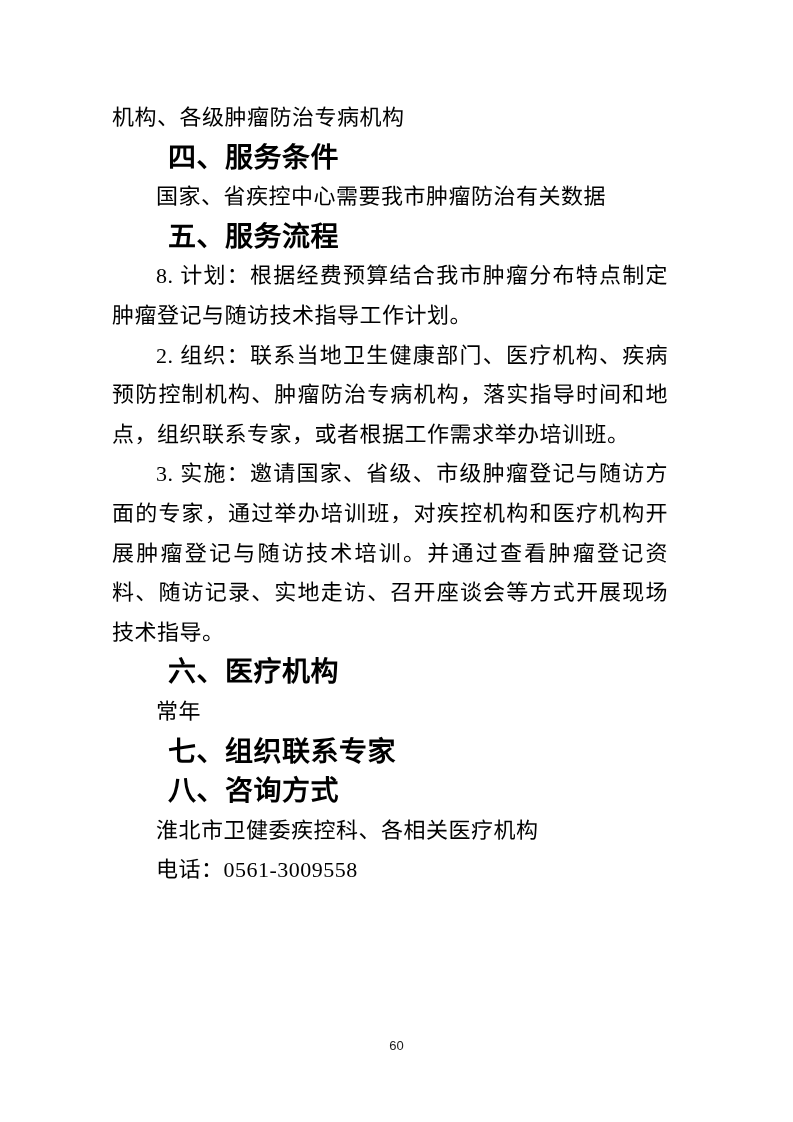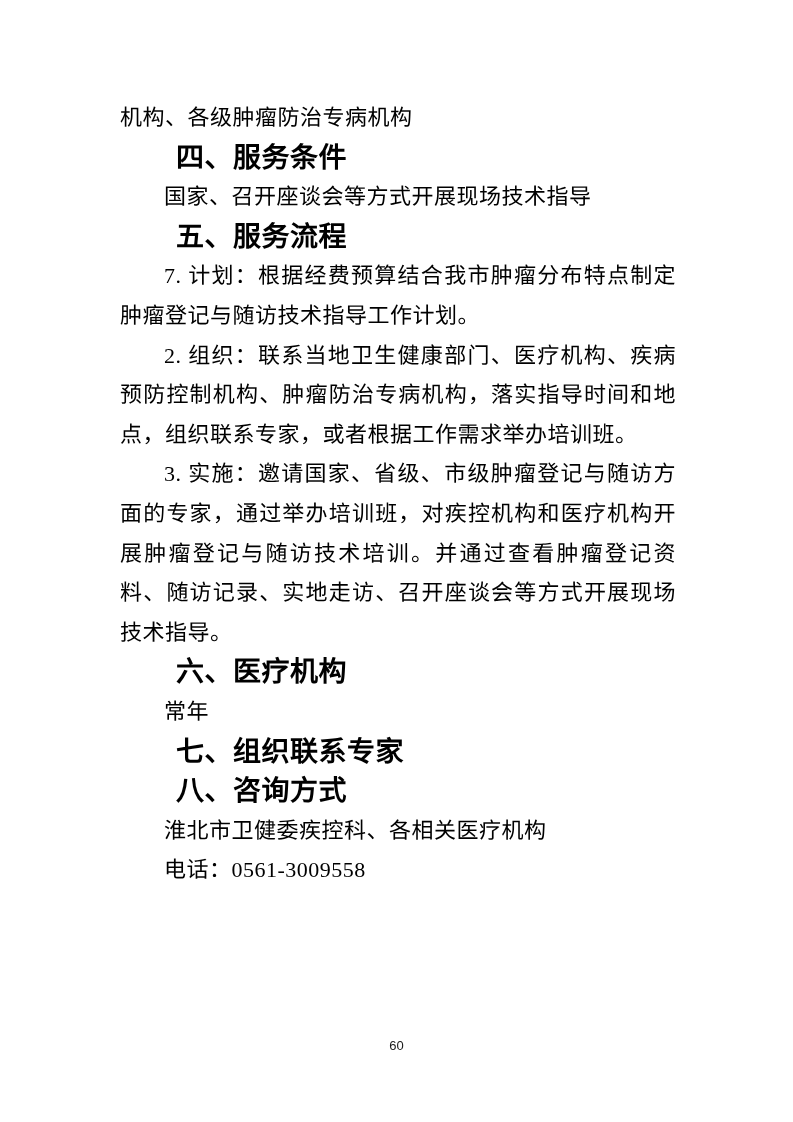--- a/index.html
+++ b/index.html
@@ -11,21 +11,21 @@
     position: relative;
     width: 793px;
     height: 1122px;
     background: #ffffff;
     overflow: hidden;
     font-family: "Liberation Serif", "DejaVu Serif", serif;
     color: #000000;
   }
   .content {
     position: absolute;
-    left: 120px;
+    left: 112px;
     top: 98px;
     width: 556px;
   }
   .para {
     margin: 0;
     font-size: 22px;
     line-height: 39.6px;
     text-align: justify;
     text-justify: inter-ideograph;
     text-indent: 2em;
@@ -63,25 +63,25 @@
 </head>
 <body>
 
 <div class="page">
   <div class="content">
 
     <p class="para no-indent">机构、各级肿瘤防治专病机构</p>
 
     <p class="heading">四、服务条件</p>
 
-    <p class="para">国家、召开座谈会等方式开展现场技术指导</p>
+    <p class="para">国家、省疾控中心需要我市肿瘤防治有关数据</p>
 
     <p class="heading">五、服务流程</p>
 
-    <p class="para">7. 计划：根据经费预算结合我市肿瘤分布特点制定肿瘤登记与随访技术指导工作计划。</p>
+    <p class="para">8. 计划：根据经费预算结合我市肿瘤分布特点制定肿瘤登记与随访技术指导工作计划。</p>
 
     <p class="para">2. 组织：联系当地卫生健康部门、医疗机构、疾病预防控制机构、肿瘤防治专病机构，落实指导时间和地点，组织联系专家，或者根据工作需求举办培训班。</p>
 
     <p class="para">3. 实施：邀请国家、省级、市级肿瘤登记与随访方面的专家，通过举办培训班，对疾控机构和医疗机构开展肿瘤登记与随访技术培训。并通过查看肿瘤登记资料、随访记录、实地走访、召开座谈会等方式开展现场技术指导。</p>
 
     <p class="heading">六、医疗机构</p>
 
     <p class="para">常年</p>
 
     <p class="heading">七、组织联系专家</p>

